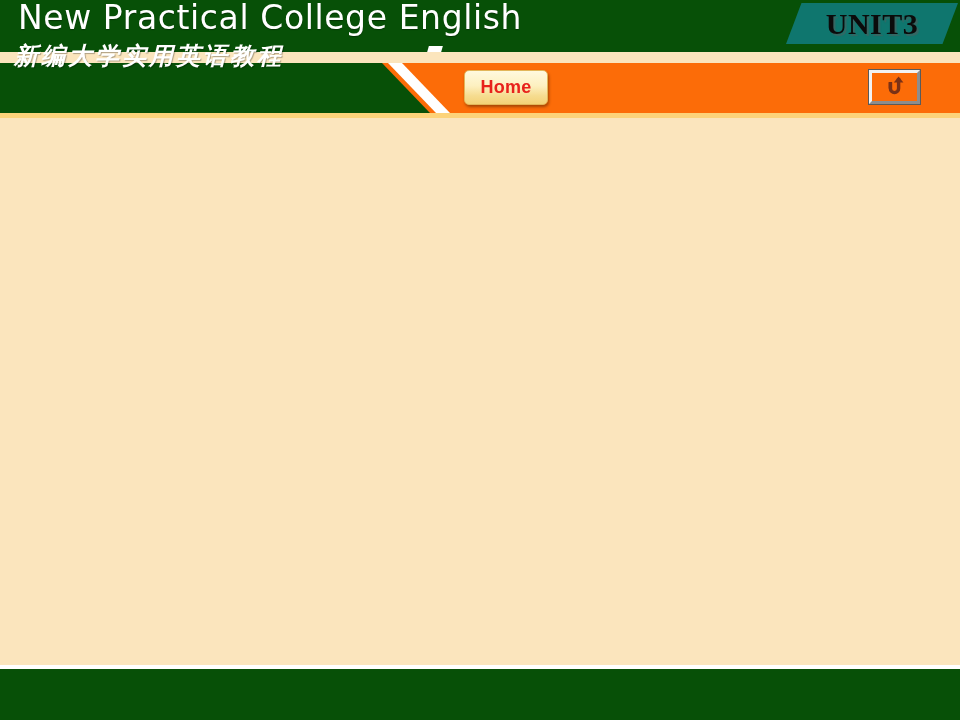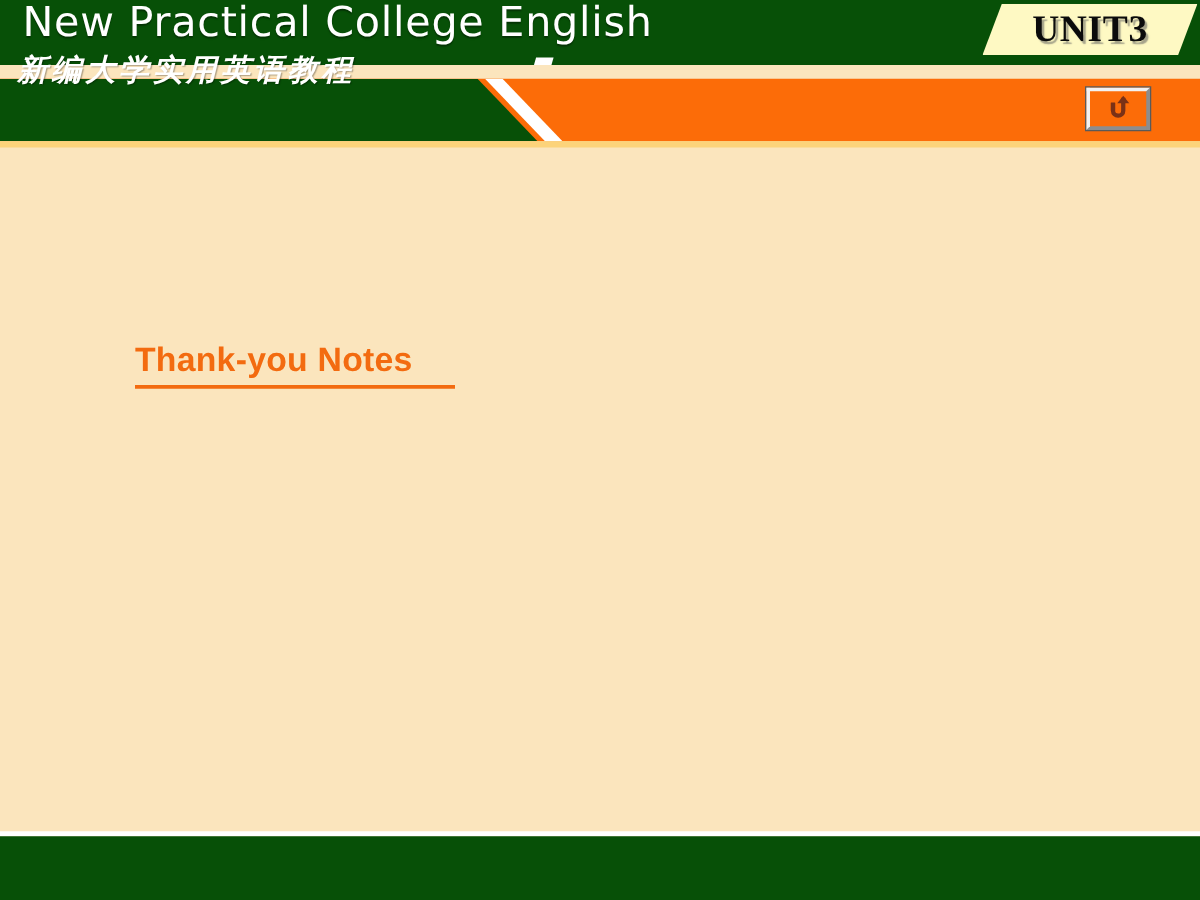--- a/index.html
+++ b/index.html
@@ -58,21 +58,21 @@
     z-index: 6;
   }
 
   
   .unit-badge {
     position: absolute;
     left: 786px;
     top: 3px;
     width: 172px;
     height: 41px;
-    background: #fef9c3;
+    background: #0f766e;
     -webkit-clip-path: polygon(9% 0%, 100% 0%, 91% 100%, 0% 100%);
     clip-path: polygon(9% 0%, 100% 0%, 91% 100%, 0% 100%);
     display: flex;
     align-items: center;
     justify-content: center;
   }
   .unit-badge-label {
     font-family: "Liberation Serif", "DejaVu Serif", serif;
     font-size: 30px;
     font-weight: 700;
@@ -233,37 +233,36 @@
       <span class="unit-badge-label">UNIT3</span>
     </div>
   </div>
 
   <div class="band-orange"></div>
   <div class="band-wedge-green"></div>
   <div class="band-wedge-white"></div>
   <div class="title-cn">新编大学实用英语教程</div>
   <div class="band-underline"></div>
 
+  <div class="home-button">
+    <span class="home-button-label">Home</span>
+  </div>
 
   <div class="return-button">
     <span class="return-icon">
       <svg width="24" height="22" viewBox="0 0 24 22">
         <path d="M15.6 2.2 L15.6 12.5 A4.1 4.1 0 0 1 7.4 12.5 L7.4 6.0" fill="none" stroke="#7a3116" stroke-width="3.4" stroke-linecap="butt"></path>
         <path d="M15.6 0.6 L20.4 6.6 L10.8 6.6 Z" fill="#7a3116"></path>
         <path d="M7.4 6.4 L7.4 12.4" fill="none" stroke="#7a3116" stroke-width="3.4"></path>
       </svg>
     </span>
   </div>
 
   <div class="content">
 
-    <div class="link-item" id="link-thankyou">
-      <span class="link-label">Thank-you Notes</span>
-      <span class="link-rule"></span>
-    </div>
 
 
   </div>
 
   <div class="footer-sep"></div>
   <div class="footer-green"></div>
 
 </div>
 
 </body></html>

